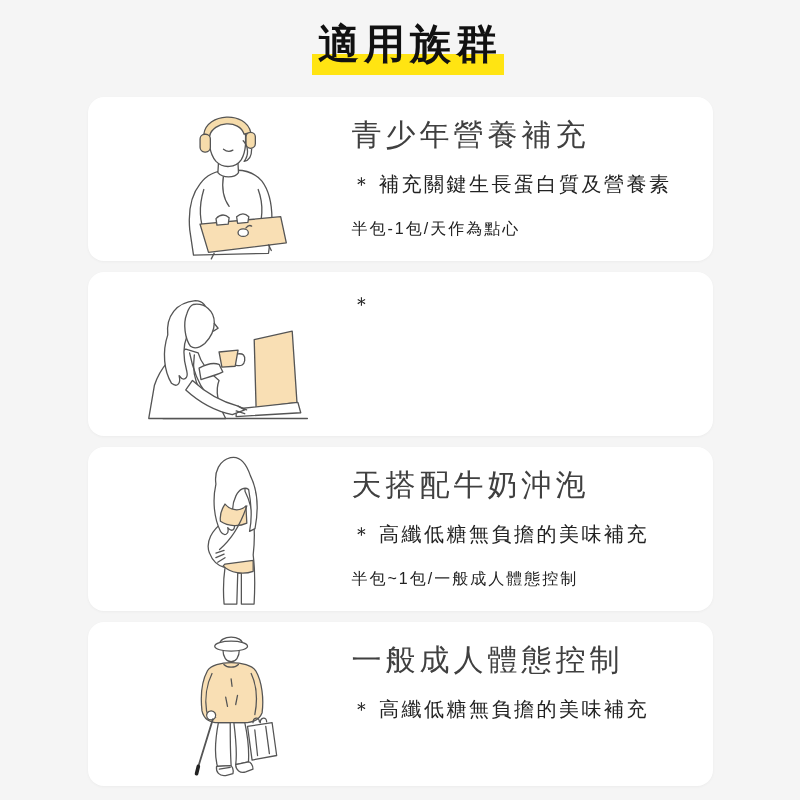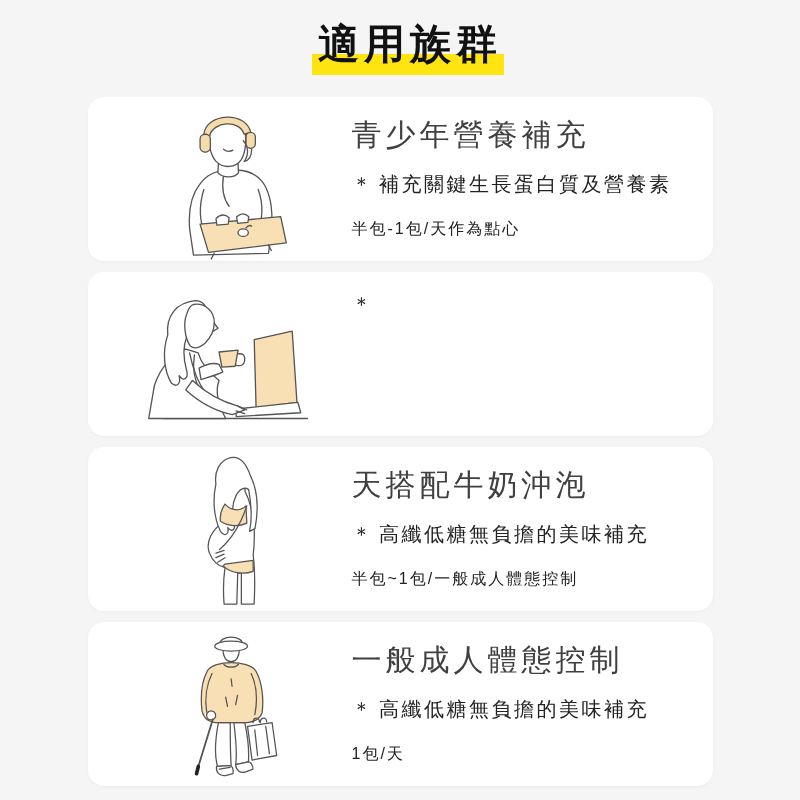--- a/index.html
+++ b/index.html
@@ -215,17 +215,16 @@
           <path d="M92,112 L95,140 M104,108 L108,138"></path>
         </g>
       </svg>
     </div>
     <div class="content">
       <h2 class="card-title">一般成人體態控制</h2>
       <p class="bullet">
           <span class="star">＊</span>
           <span>高纖低糖無負擔的美味補充</span>
         </p>
-      <p class="dose">1包/天</p>
     </div>
   </div>
 
 </div>
 
 </body></html>

